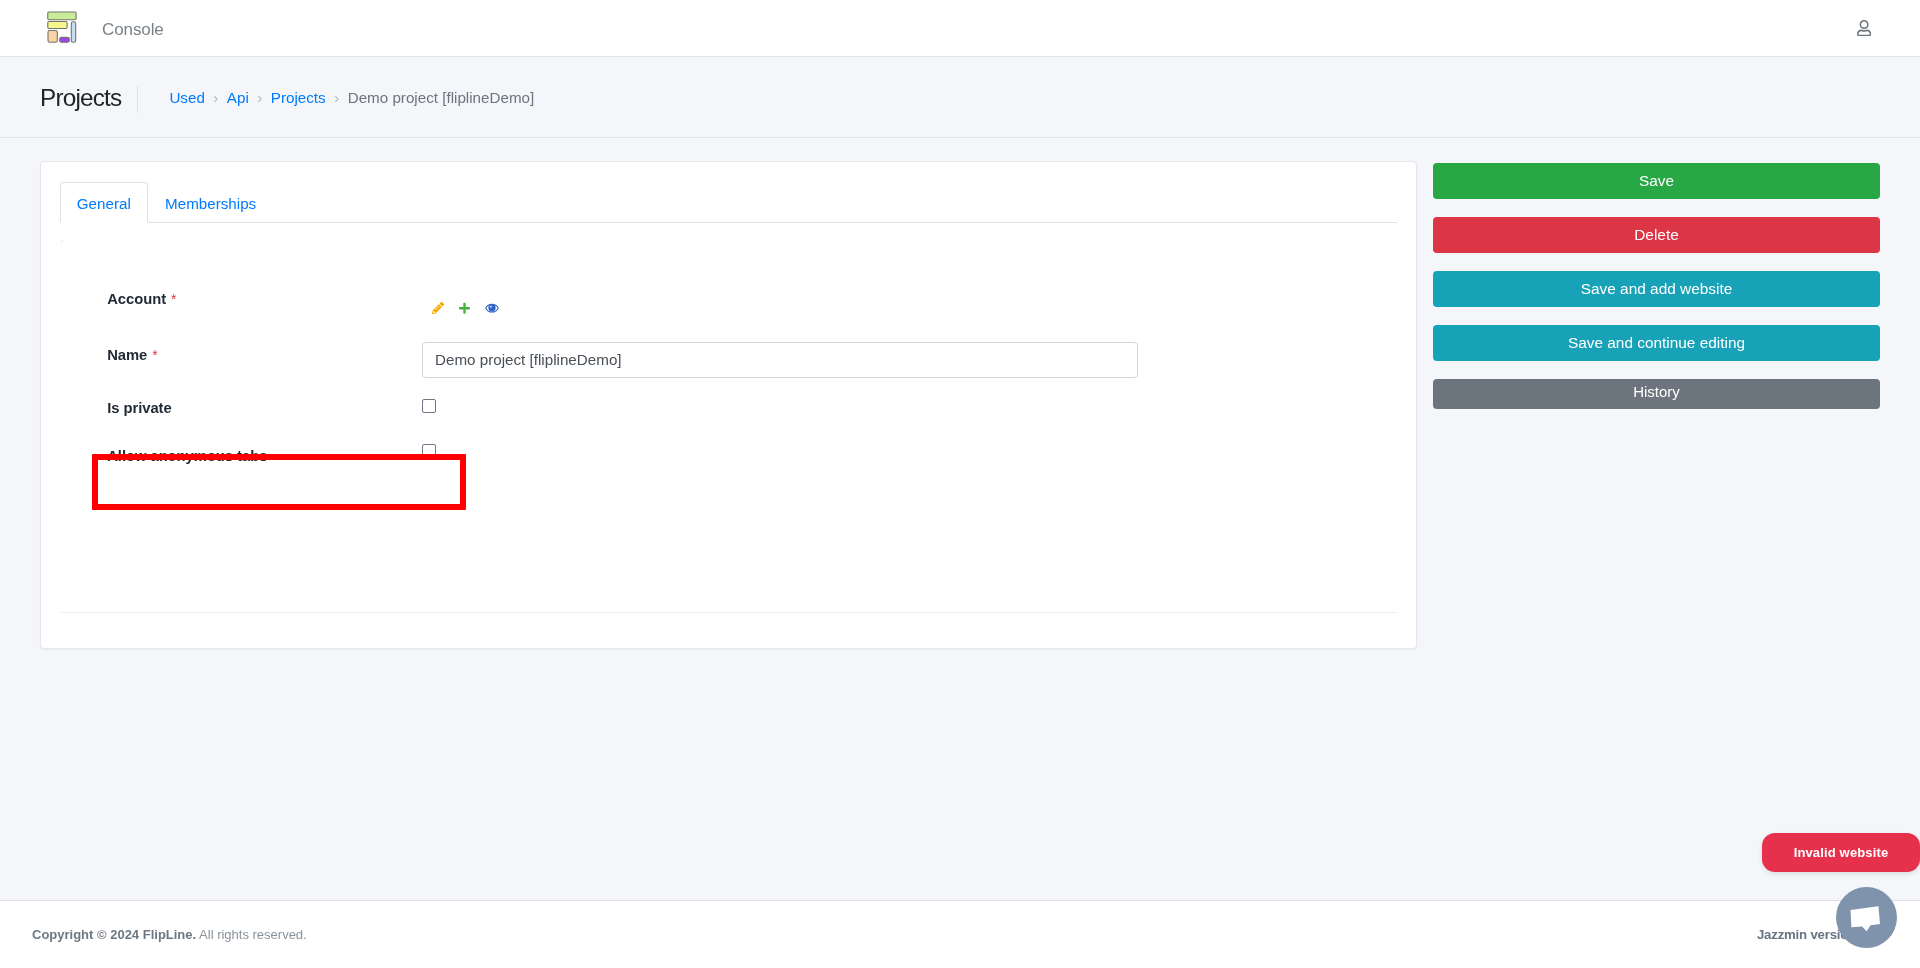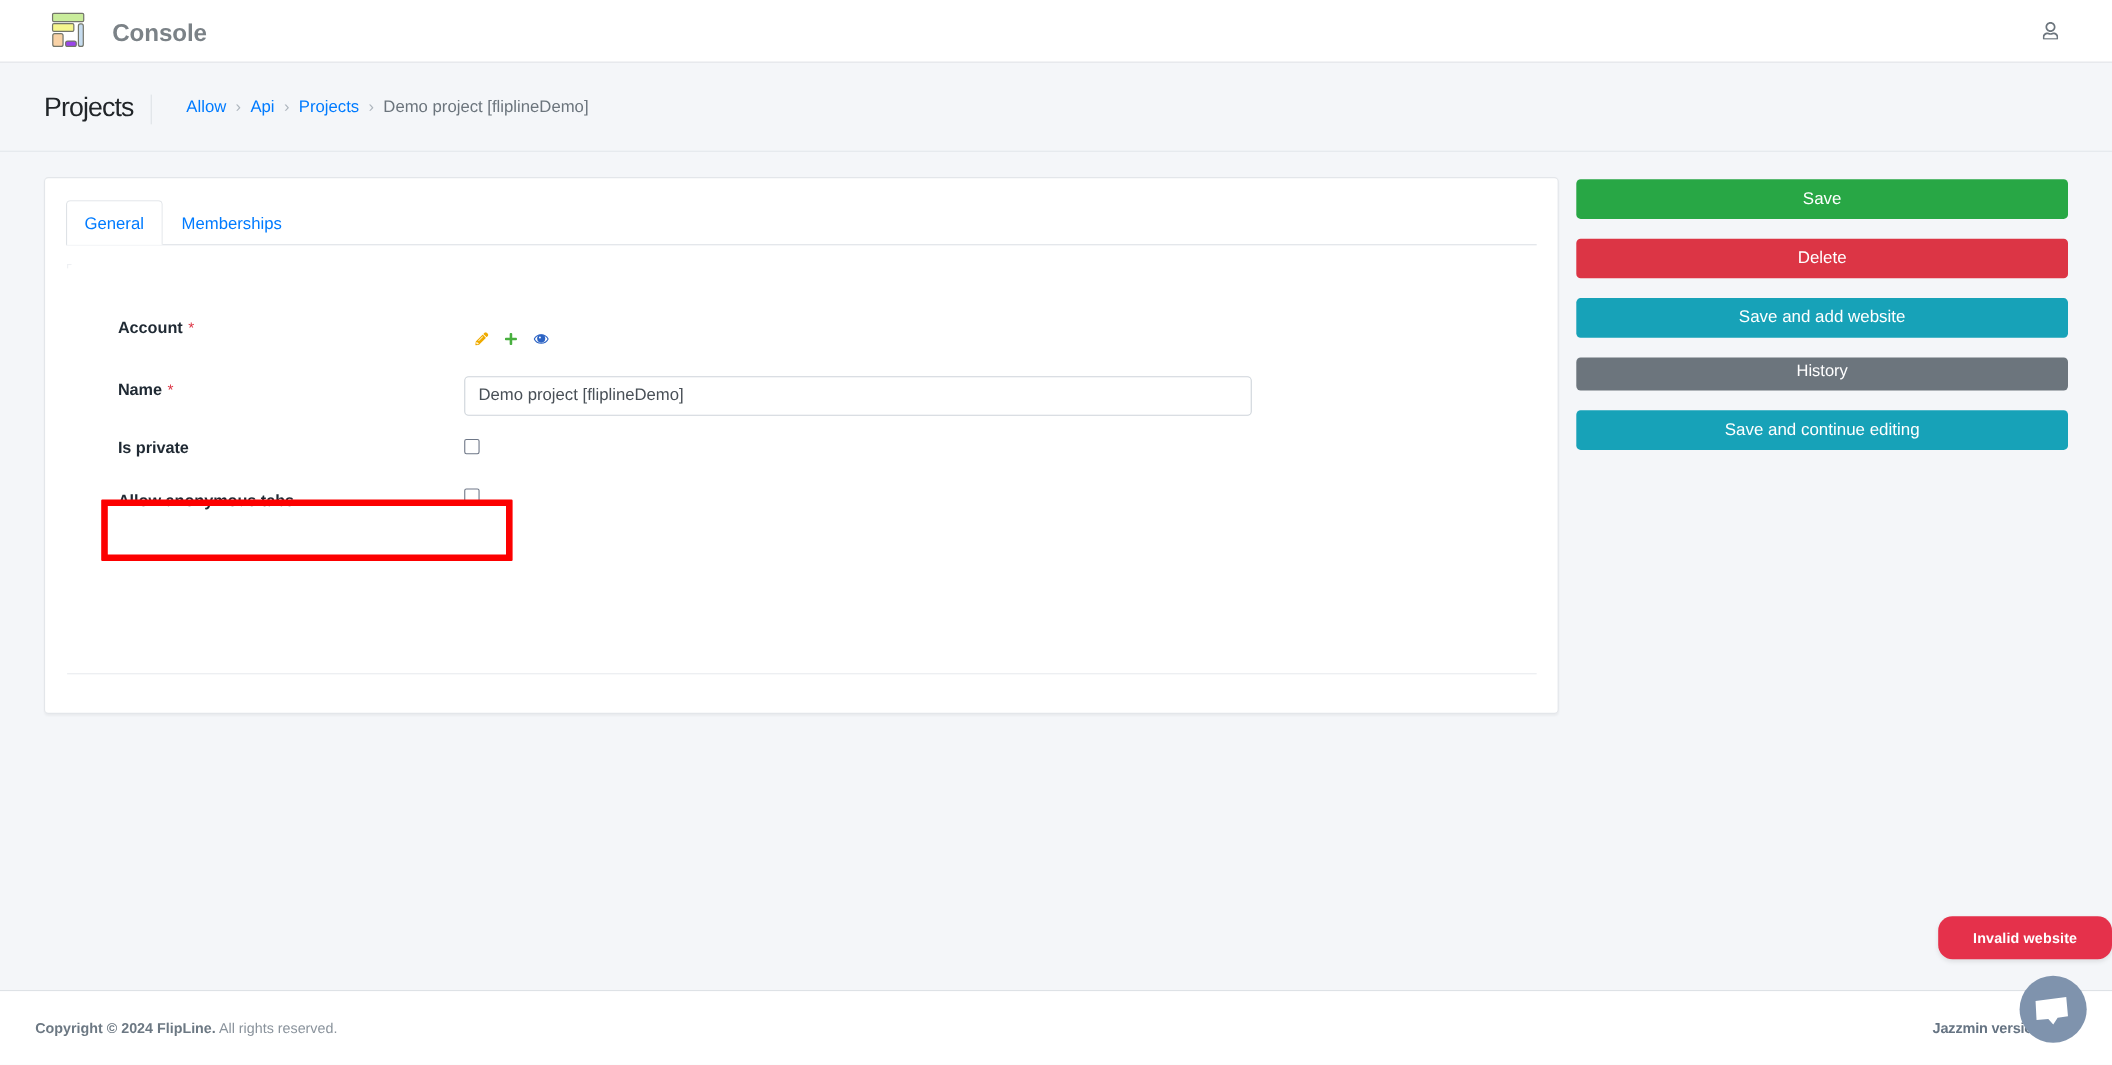--- a/index.html
+++ b/index.html
@@ -12,21 +12,21 @@
     font-size:14px; line-height:1.5;
     -webkit-font-smoothing: antialiased;
   }
   
   .navbar {
     height:57px; background:#ffffff; border-bottom:1px solid #dee2e6;
     display:flex; align-items:center; position:relative;
   }
   .brand { display:flex; align-items:center; padding-left:41.5px; text-decoration:none; }
   .brand-logo { width:36px; height:36px; position:relative; display:block; margin-top:2px;}
-  .brand-text { margin-left:24.5px; font-size:22px; color:#7b8287; font-weight:700; letter-spacing:-.1px; position:relative; top:1.5px;}
+  .brand-text { margin-left:24.5px; font-size:17px; color:#7b8287; font-weight:400; letter-spacing:-.1px; position:relative; top:1.5px;}
   .nav-right { margin-left:auto; padding-right:49px; display:flex; align-items:center; }
   .user-icon { color:#6c757d; display:flex; position:relative; top:0.4px; }
 
   
   .content-header { position:absolute; left:0; top:57px; width:1920px; height:104px;
      padding:0 40px; display:flex; align-items:center; }
   .page-title-wrap { display:flex; align-items:center; position:relative; top:-10px; }
   .content-header-rule { position:absolute; left:0; top:137px; width:1920px; height:1px; background:#e3e6eb; }
   .page-title { font-size:24.3px; font-weight:400; color:#212529; line-height:1; margin:0 0 2px 0; letter-spacing:-.8px;}
   .divider-v { width:1px; height:27px; background:#dee2e6; margin:0 31px 0 16px; }
@@ -150,21 +150,21 @@
     </span>
   </div>
 </div>
 
 <div class="content-header-rule" data-name="header-bottom-rule"></div>
 <div class="content-header" data-name="content-header">
   <div class="page-title-wrap" data-name="page-title-group">
   <h1 class="page-title" data-name="page-title">Projects</h1>
   <div class="divider-v" data-name="header-divider"></div>
   <nav class="breadcrumb" data-name="breadcrumb">
-    <a data-name="breadcrumb-item-home">Allow</a>
+    <a data-name="breadcrumb-item-home">Used</a>
     <span class="sep" data-name="breadcrumb-separator-icon">›</span>
     <a data-name="breadcrumb-item-api">Api</a>
     <span class="sep" data-name="breadcrumb-separator-icon">›</span>
     <a data-name="breadcrumb-item-projects">Projects</a>
     <span class="sep" data-name="breadcrumb-separator-icon">›</span>
     <span class="active" data-name="breadcrumb-item-current">Demo project [fliplineDemo]</span>
   </nav>
   </div>
 </div>
 
@@ -226,22 +226,22 @@
 
       </div>
       <div class="card-footer-line" data-name="card-footer-divider"></div>
       <div class="fieldset-mark" data-name="fieldset-corner-mark"></div>
     </div>
   </div>
   <div class="side" data-name="submit-row">
     <button class="btn btn-save" data-name="save-button">Save</button>
     <button class="btn btn-delete" data-name="delete-button">Delete</button>
     <button class="btn btn-info" data-name="save-and-add-another-button">Save and add website</button>
+    <button class="btn btn-info" data-name="save-and-continue-button">Save and continue editing</button>
     <button class="btn btn-secondary" data-name="history-button">History</button>
-    <button class="btn btn-info" data-name="save-and-continue-button">Save and continue editing</button>
   </div>
 </div>
 
 <div class="footer" data-name="footer">
   <div data-name="footer-copyright">
     <b data-name="footer-copyright-bold">Copyright © 2024 FlipLine.</b><span data-name="footer-copyright-rest"> All rights reserved.</span>
   </div>
   <div class="right" data-name="footer-version">Jazzmin version 2.6.1</div>
 </div>
 

